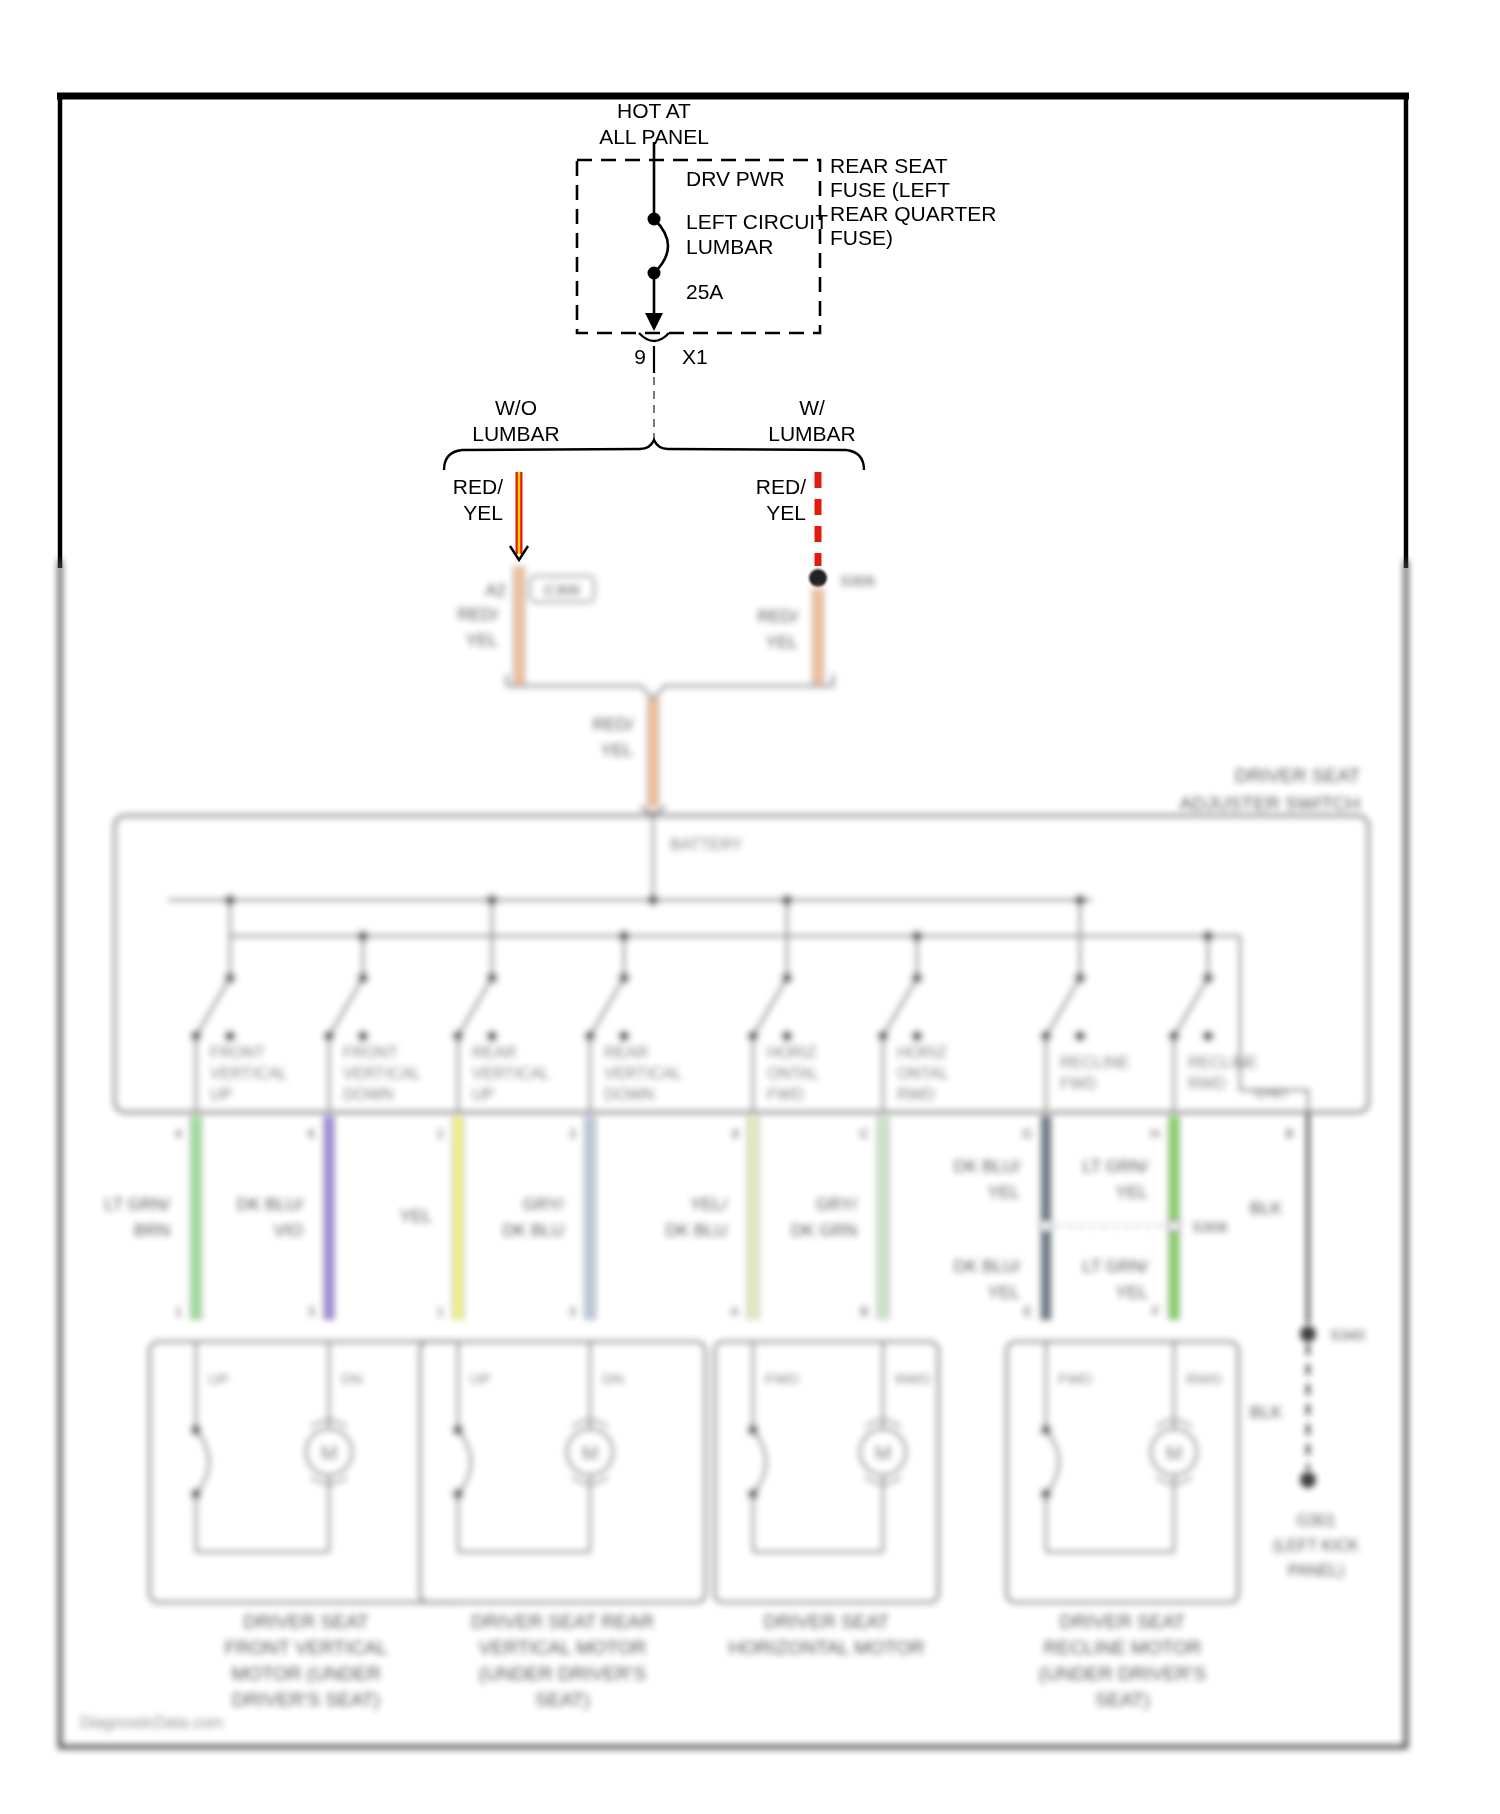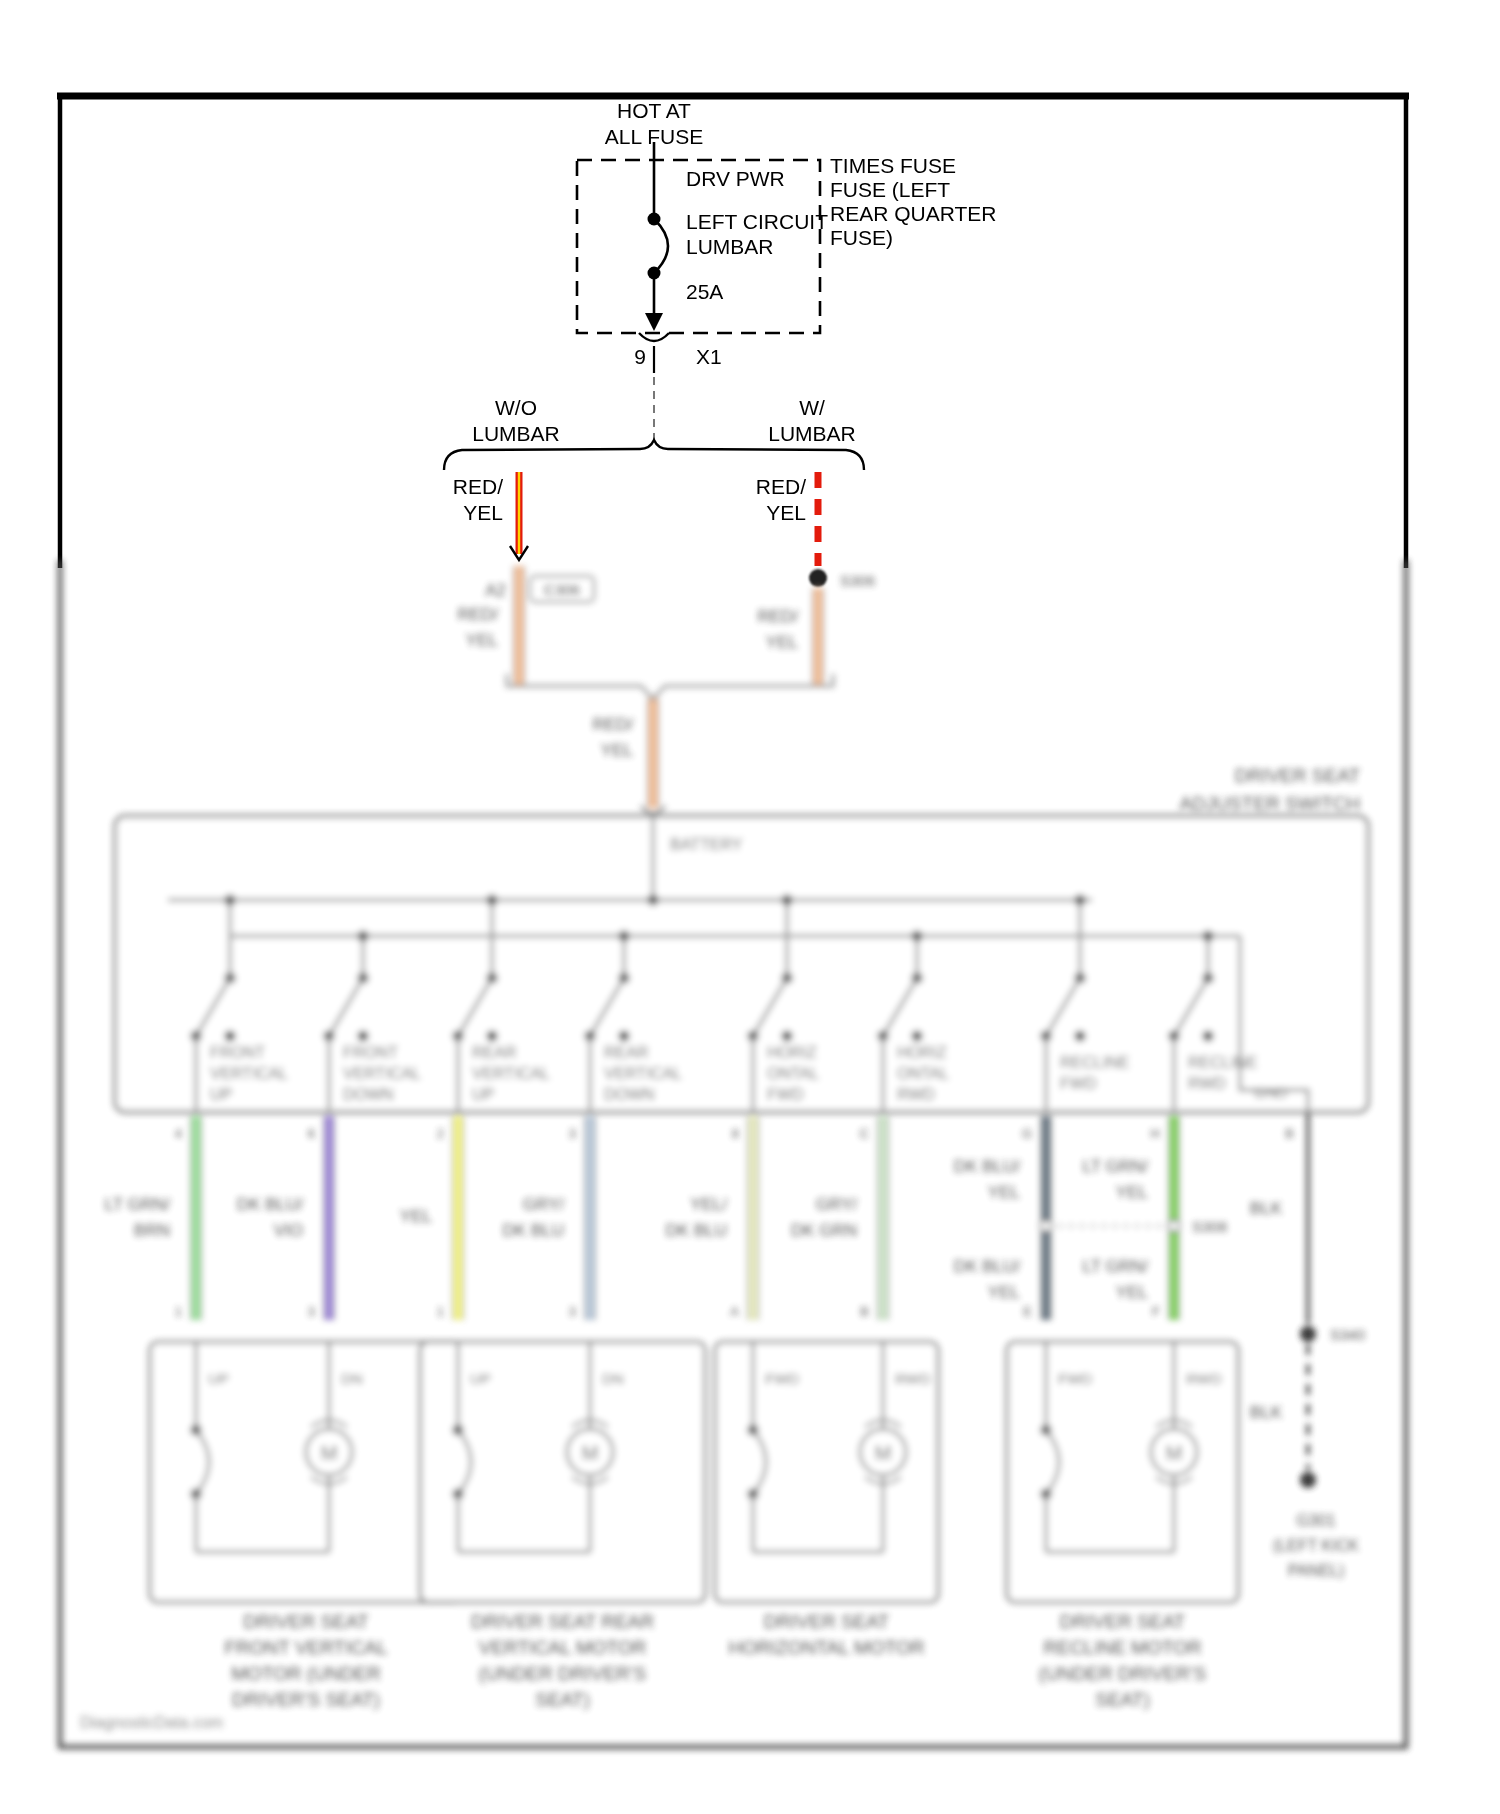--- a/index.html
+++ b/index.html
@@ -295,31 +295,31 @@
         <line x1="1174" y1="1322" x2="1174" y2="1409" stroke-width="3" stroke="#888" stroke-linecap="butt"></line>
         <text x="1122.5" y="1608" text-anchor="middle" font-size="19" fill="#4d4d4d" font-family="&quot;Liberation Sans&quot;,sans-serif" font-weight="normal">DRIVER SEAT</text>
         <text x="1122.5" y="1634" text-anchor="middle" font-size="19" fill="#4d4d4d" font-family="&quot;Liberation Sans&quot;,sans-serif" font-weight="normal">RECLINE MOTOR</text>
         <text x="1122.5" y="1660" text-anchor="middle" font-size="19" fill="#4d4d4d" font-family="&quot;Liberation Sans&quot;,sans-serif" font-weight="normal">(UNDER DRIVER'S</text>
         <text x="1122.5" y="1686" text-anchor="middle" font-size="19" fill="#4d4d4d" font-family="&quot;Liberation Sans&quot;,sans-serif" font-weight="normal">SEAT)</text>
         <text x="80" y="1708" text-anchor="start" font-size="16" fill="#8a8a8a" font-family="&quot;Liberation Sans&quot;,sans-serif" font-weight="normal">DiagnosticData.com</text>
       </g>
     </svg>
 
   <div class="s ctr" style="left:654px;top:80px">HOT AT</div>
-  <div class="s ctr" style="left:654px;top:106px">ALL FUSE</div>
+  <div class="s ctr" style="left:654px;top:106px">ALL PANEL</div>
   <div class="s" style="left:686px;top:148px">DRV PWR</div>
   <div class="s" style="left:686px;top:191px">LEFT CIRCUIT</div>
   <div class="s" style="left:686px;top:216px">LUMBAR</div>
   <div class="s" style="left:686px;top:261px">25A</div>
-  <div class="s" style="left:830px;top:135px">TIMES FUSE</div>
+  <div class="s" style="left:830px;top:135px">REAR SEAT</div>
   <div class="s" style="left:830px;top:159px">FUSE (LEFT</div>
   <div class="s" style="left:830px;top:183px">REAR QUARTER</div>
   <div class="s" style="left:830px;top:207px">FUSE)</div>
   <div class="s rt" style="left:646px;top:326px">9</div>
-  <div class="s" style="left:696px;top:326px">X1</div>
+  <div class="s" style="left:682px;top:326px">X1</div>
   <div class="s ctr" style="left:516px;top:377px">W/O</div>
   <div class="s ctr" style="left:516px;top:403px">LUMBAR</div>
   <div class="s ctr" style="left:812px;top:377px">W/</div>
   <div class="s ctr" style="left:812px;top:403px">LUMBAR</div>
   <div class="s rt" style="left:503px;top:456px">RED/</div>
   <div class="s rt" style="left:503px;top:482px">YEL</div>
   <div class="s rt" style="left:806px;top:456px">RED/</div>
   <div class="s rt" style="left:806px;top:482px">YEL</div>
 </div>
 

